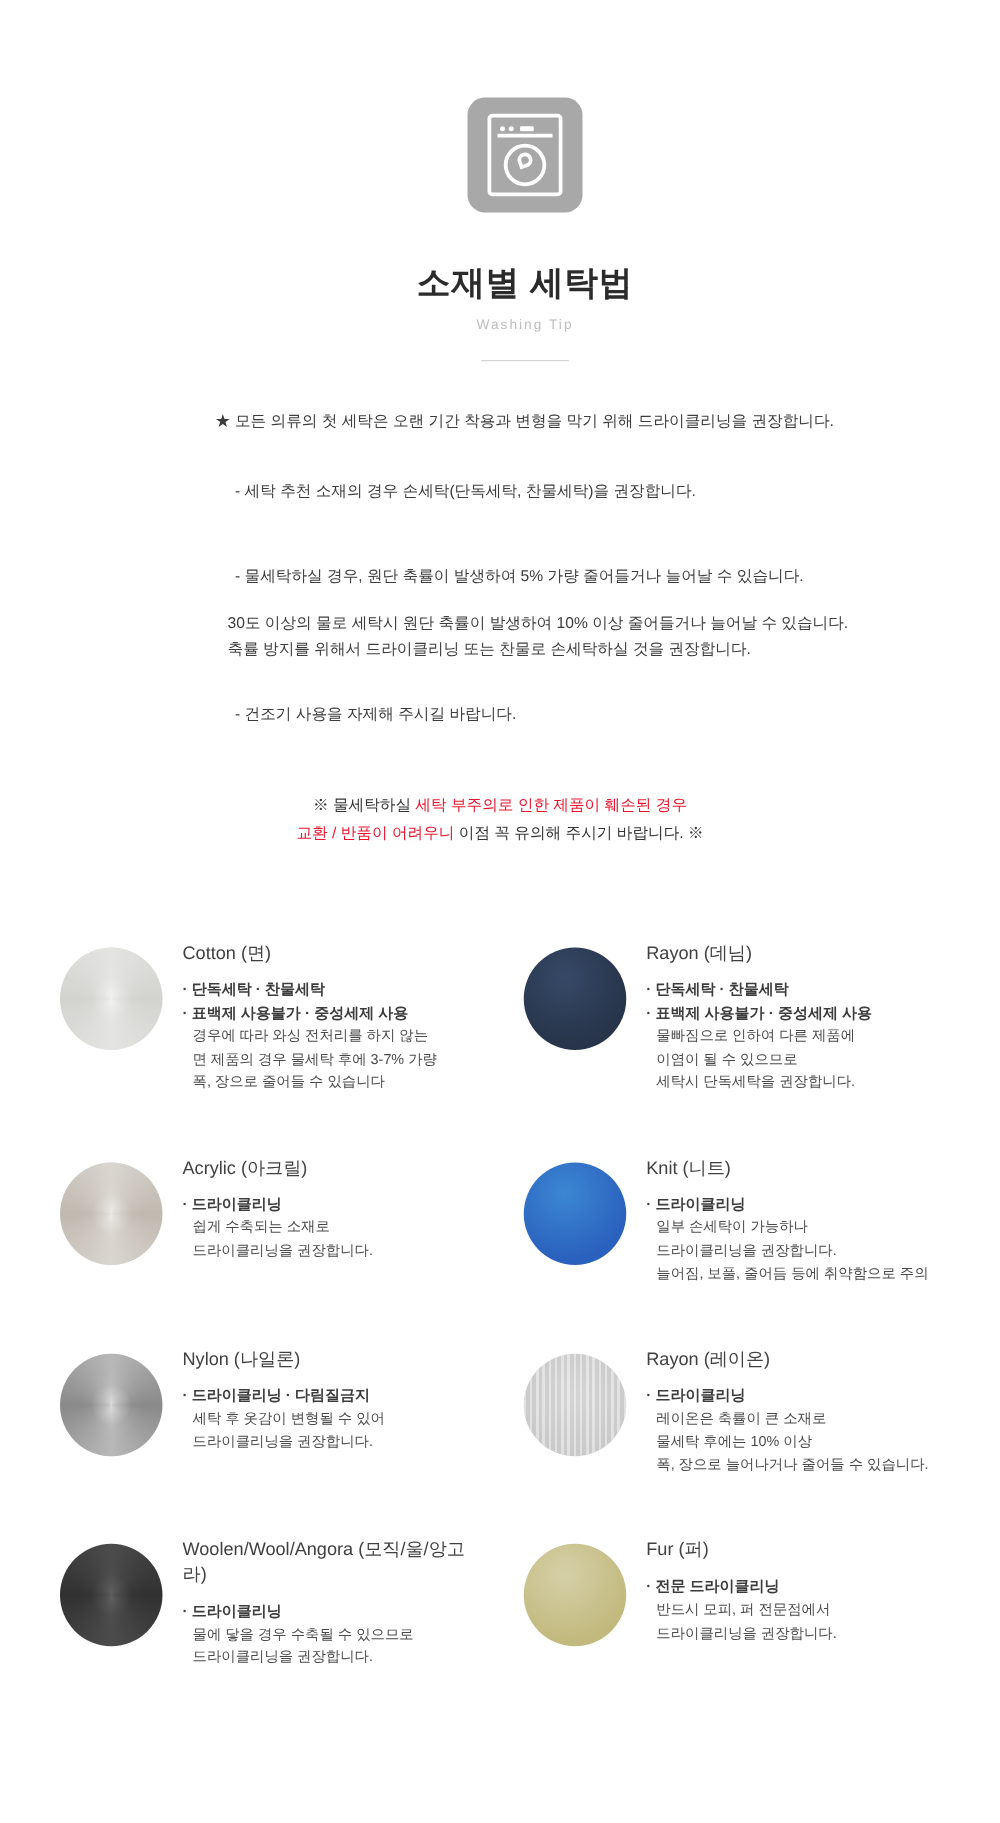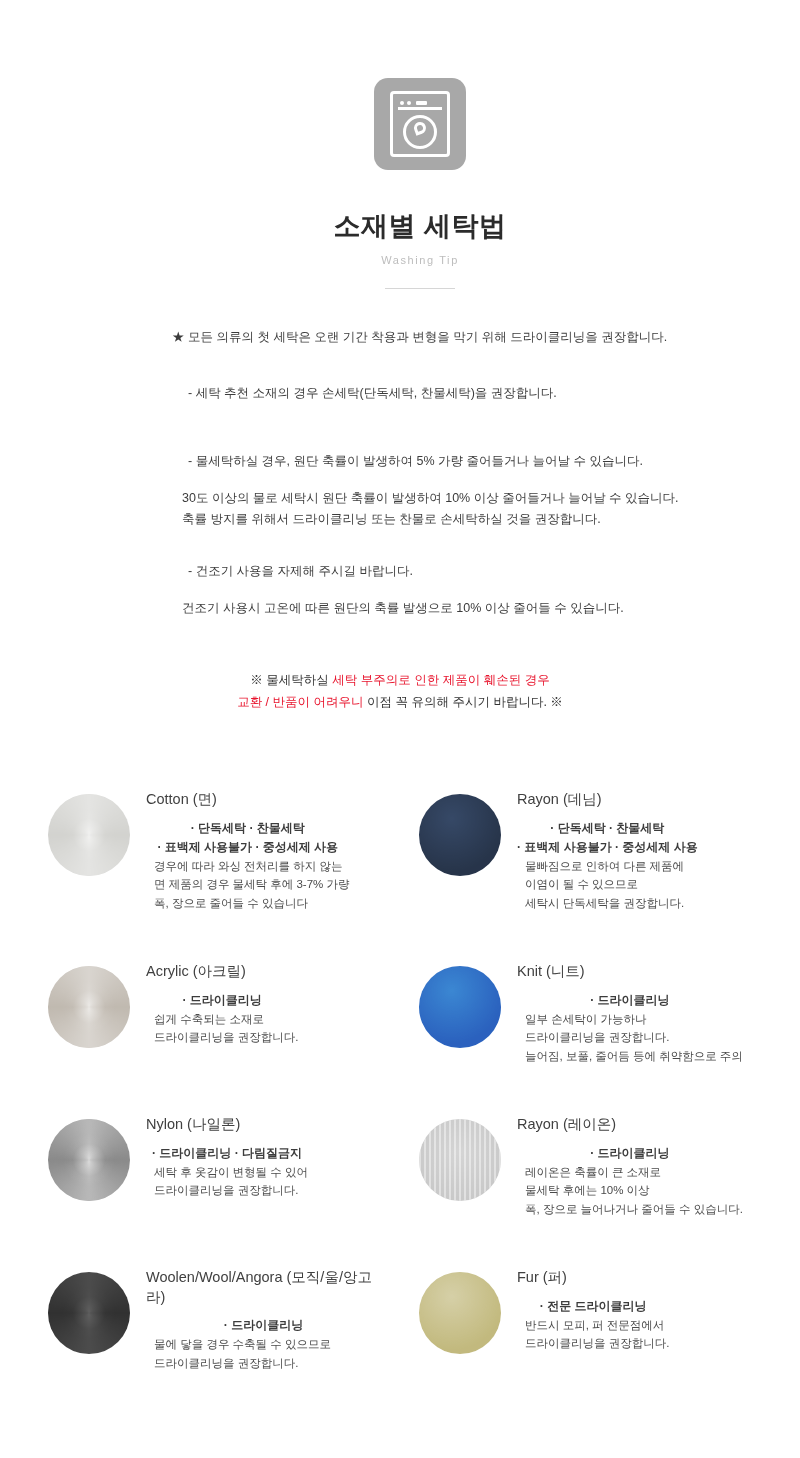--- a/index.html
+++ b/index.html
@@ -190,21 +190,20 @@
     font-size: 14.5px;
     color: #404040;
     line-height: 1.35;
     margin-bottom: 9px;
   }
   .card-line {
     font-size: 12px;
     color: #3c3c3c;
     line-height: 1.6;
     font-weight: bold;
-    text-align: center;
   }
   .card-note {
     font-size: 11.5px;
     color: #4a4a4a;
     line-height: 1.6;
     padding-left: 8px;
   }
 </style>
 </head>
 <body>
@@ -228,21 +227,20 @@
 <div class="intro">
   <p class="star-line">★ 모든 의류의 첫 세탁은 오랜 기간 착용과 변형을 막기 위해 드라이클리닝을 권장합니다.</p>
   <div class="bullet-group">
     <p class="lead">- 세탁 추천 소재의 경우 손세탁(단독세탁, 찬물세탁)을 권장합니다.</p>
     <div class="group-gap"></div>
     <p class="lead">- 물세탁하실 경우, 원단 축률이 발생하여 5% 가량 줄어들거나 늘어날 수 있습니다.</p>
     <p class="sub">30도 이상의 물로 세탁시 원단 축률이 발생하여 10% 이상 줄어들거나 늘어날 수 있습니다.</p>
     <p class="sub">축률 방지를 위해서 드라이클리닝 또는 찬물로 손세탁하실 것을 권장합니다.</p>
     <div class="group-gap"></div>
     <p class="lead">- 건조기 사용을 자제해 주시길 바랍니다.</p>
-    <p class="sub">건조기 사용시 고온에 따른 원단의 축률 발생으로 10% 이상 줄어들 수 있습니다.</p>
   </div>
 </div>
 
 <div class="warning">
   <div>
     <span>※ 물세탁하실 </span><span class="red">세탁 부주의로 인한 제품이 훼손된 경우</span>
   </div>
   <div>
     <span class="red">교환 / 반품이 어려우니 </span><span>이점 꼭 유의해 주시기 바랍니다. ※</span>
   </div>

